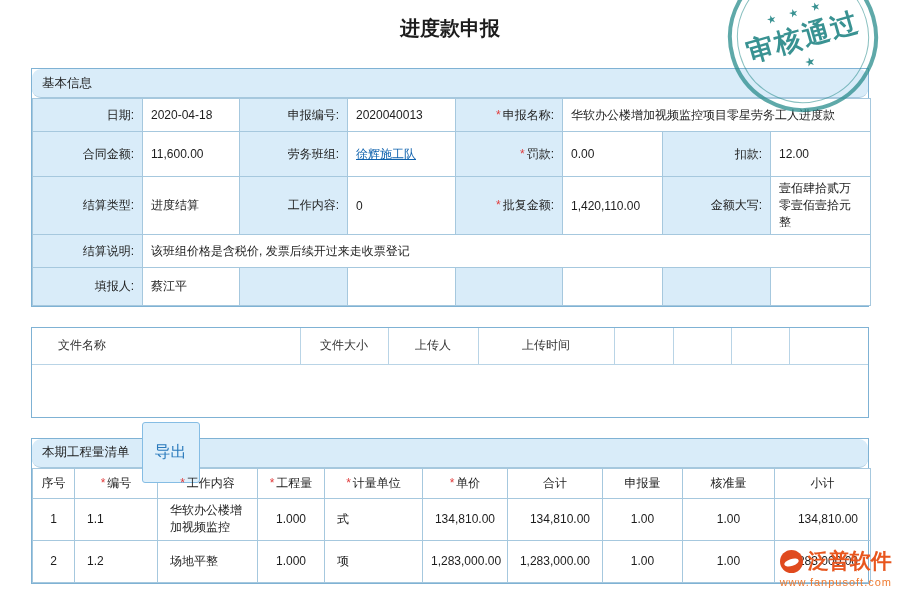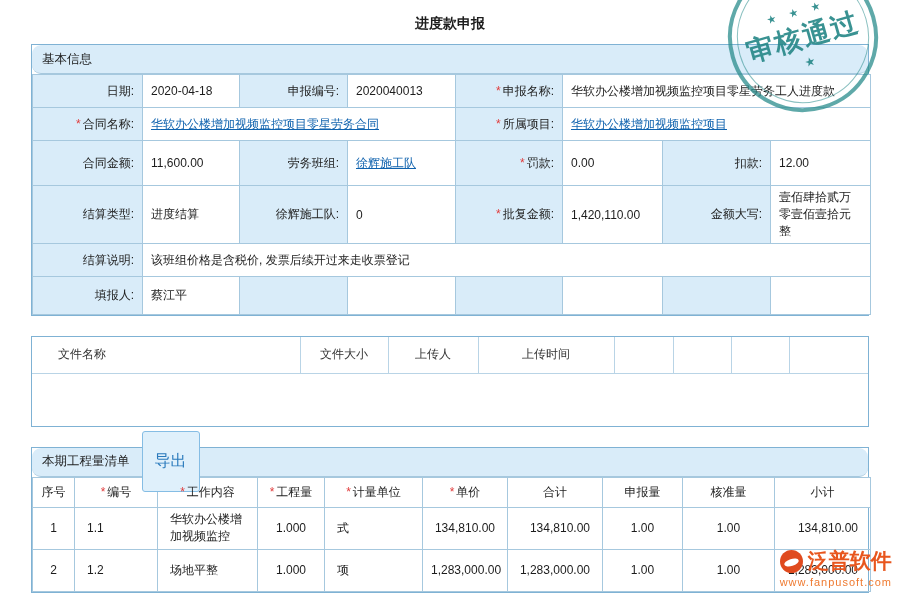--- a/index.html
+++ b/index.html
@@ -6,24 +6,24 @@
   html, body { width: 900px; height: 600px; }
   body {
     position: relative;
     overflow: hidden;
     background: #ffffff;
     font-family: "Liberation Sans", "DejaVu Sans", sans-serif;
     color: #1c1c1c;
   }
   .page-title {
     text-align: center;
-    font-size: 14px;
+    font-size: 20px;
     font-weight: bold;
     padding: 15px 0 8px;
-    height: 44px;
+    height: 68px;
   }
   .panel {
     margin: 0 31px 20px;
     border: 1px solid #7fb2d4;
     background: #fff;
   }
   .panel-bar {
     background: #d9ecf9;
     border-bottom: 1px solid #a6c8de;
     padding: 5px 10px;
@@ -133,40 +133,34 @@
     </colgroup>
     <tbody>
         <tr style="height:33px">
       <td class="lbl"><span>日期:</span></td>
       <td class="val"><span>2020-04-18</span></td>
       <td class="lbl"><span>申报编号:</span></td>
       <td class="val"><span>2020040013</span></td>
       <td class="lbl"><span class="req">*</span><span>申报名称:</span></td>
       <td class="val" colspan="3"><span>华软办公楼增加视频监控项目零星劳务工人进度款</span></td>
     </tr>
-    <tr style="height:33px">
-      <td class="lbl"><span class="req">*</span><span>合同名称:</span></td>
-      <td class="val" colspan="3"><a class="lnk">华软办公楼增加视频监控项目零星劳务合同</a></td>
-      <td class="lbl"><span class="req">*</span><span>所属项目:</span></td>
-      <td class="val" colspan="3"><a class="lnk">华软办公楼增加视频监控项目</a></td>
-    </tr>
     <tr style="height:45px">
       <td class="lbl"><span>合同金额:</span></td>
       <td class="val"><span>11,600.00</span></td>
       <td class="lbl"><span>劳务班组:</span></td>
       <td class="val"><a class="lnk">徐辉施工队</a></td>
       <td class="lbl"><span class="req">*</span><span>罚款:</span></td>
       <td class="val"><span>0.00</span></td>
       <td class="lbl"><span>扣款:</span></td>
       <td class="val"><span>12.00</span></td>
     </tr>
     <tr style="height:46px">
       <td class="lbl"><span>结算类型:</span></td>
       <td class="val"><span>进度结算</span></td>
-      <td class="lbl"><span>徐辉施工队:</span></td>
+      <td class="lbl"><span>工作内容:</span></td>
       <td class="val"><span>0</span></td>
       <td class="lbl"><span class="req">*</span><span>批复金额:</span></td>
       <td class="val"><span>1,420,110.00</span></td>
       <td class="lbl"><span>金额大写:</span></td>
       <td class="val"><span>壹佰肆拾贰万零壹佰壹拾元整</span></td>
     </tr>
     <tr style="height:33px">
       <td class="lbl"><span>结算说明:</span></td>
       <td class="val" colspan="7"><span>该班组价格是含税价, 发票后续开过来走收票登记</span></td>
     </tr>

